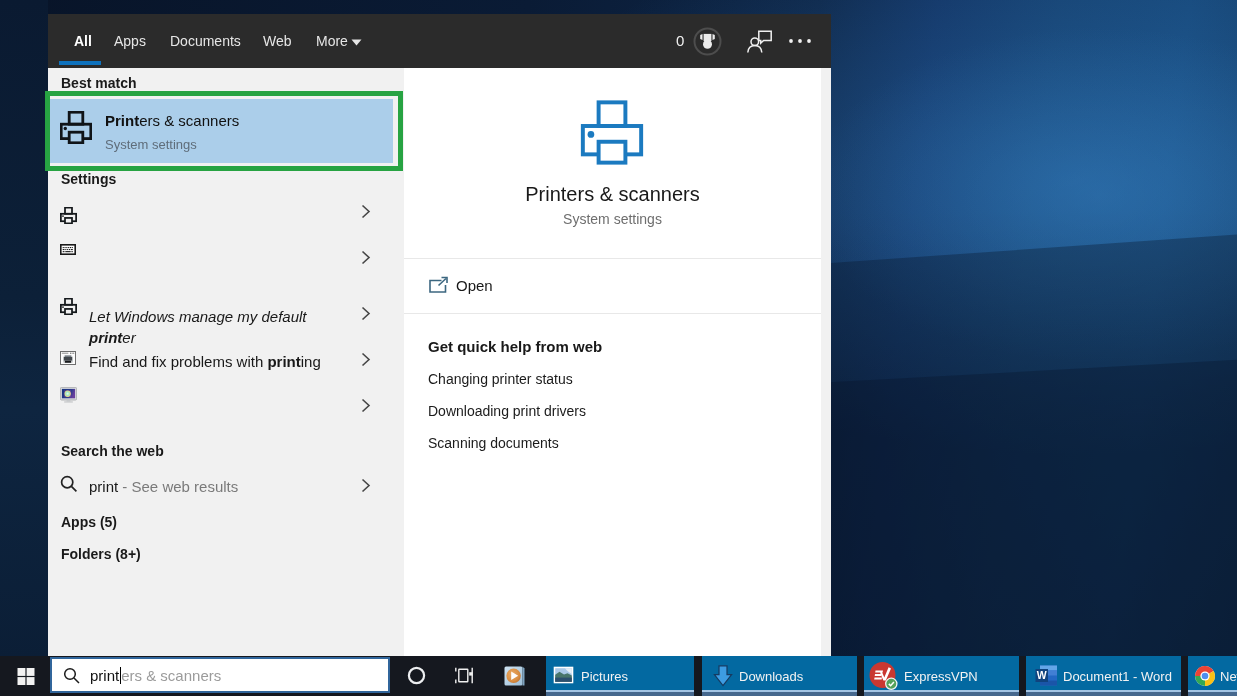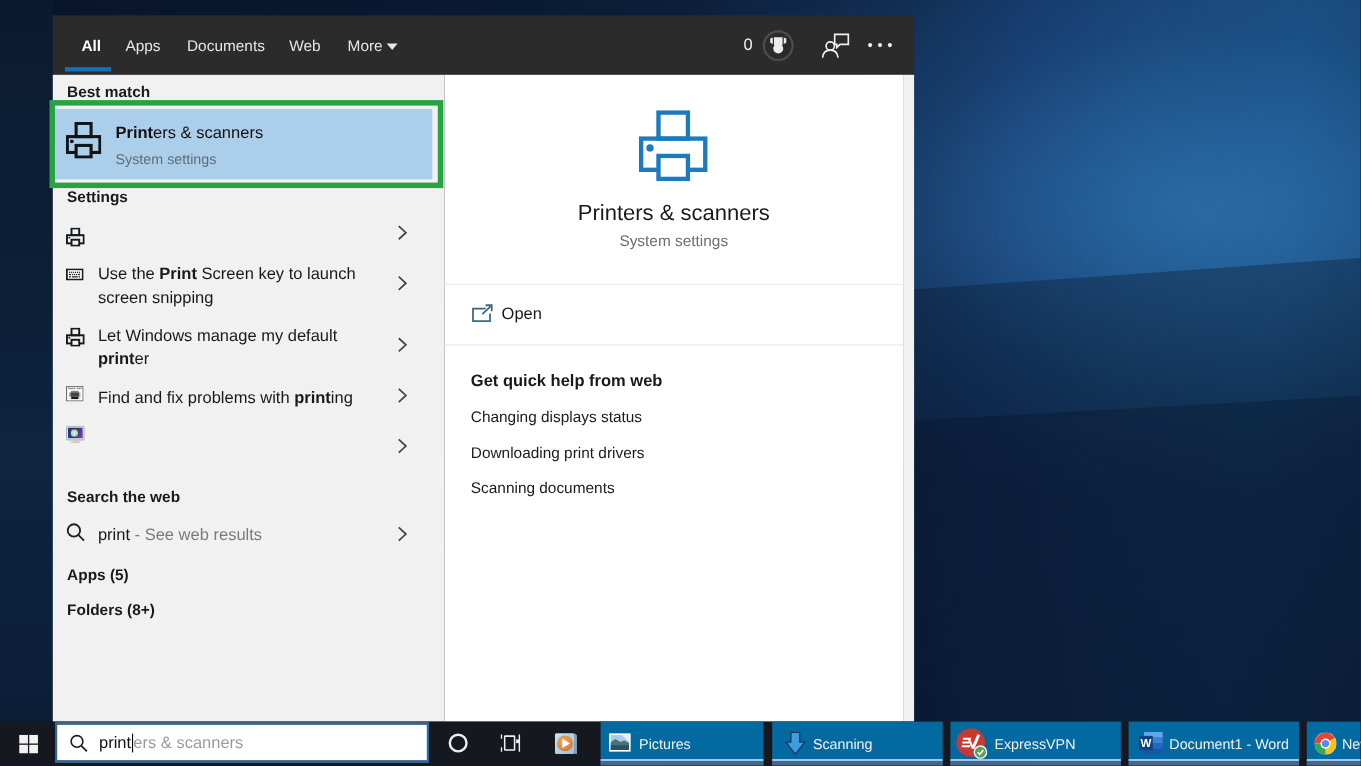--- a/index.html
+++ b/index.html
@@ -143,34 +143,33 @@
         <rect x="2.7" y="5" width="1.8" height="1.1"></rect>
           <rect x="5.3" y="5" width="1.1" height="1.1"></rect>
           <rect x="7.1" y="5" width="1.1" height="1.1"></rect>
           <rect x="8.9" y="5" width="1.1" height="1.1"></rect>
           <rect x="10.7" y="5" width="2.1" height="1.1"></rect>
         <rect x="2.7" y="7.1" width="1.8" height="1.1"></rect>
           <rect x="5.3" y="7.1" width="5.4" height="1.1"></rect>
           <rect x="11.4" y="7.1" width="1.4" height="1.1"></rect>
       </g>
     </svg>
-    <div class="srow-text" style="top:171px;">Use the <b>Print</b> Screen key to launch<br>screen snipping</div>
     <svg class="chev" style="left:313px; top:182px;" width="10" height="15" viewBox="0 0 10 15">
         <path d="M1.5 1.5 L8 7.5 L1.5 13.5" fill="none" stroke="#464646" stroke-width="1.6"></path>
       </svg>
 
     <svg style="position:absolute; left:12px; top:230px;" width="17" height="17" viewBox="0 0 32 33">
         <g fill="none" stroke="#15191c" stroke-width="3.4">
           <rect x="9.2" y="1.2" width="13.6" height="12"></rect>
           <rect x="1.2" y="13.2" width="29.6" height="14.4"></rect>
           <rect x="9.2" y="21.2" width="13.6" height="10.6" fill="#f1f1f1"></rect>
         </g>
         <circle cx="5.3" cy="17.5" r="1.7" fill="#15191c"></circle>
       </svg>
-    <div class="srow-text" style="top:227px;">Let Windows manage my default<br><b>print</b>er</div>
+    <div class="srow-text" style="top:238px;font-style:italic;">Let Windows manage my default<br><b>print</b>er</div>
     <svg class="chev" style="left:313px; top:238px;" width="10" height="15" viewBox="0 0 10 15">
         <path d="M1.5 1.5 L8 7.5 L1.5 13.5" fill="none" stroke="#464646" stroke-width="1.6"></path>
       </svg>
 
     <svg class="sicon" style="top:283px;" width="16" height="14" viewBox="0 0 16 14">
       <rect x="0.5" y="0.5" width="15" height="13" fill="#fcfcfc" stroke="#6e6e6e" stroke-width="1"></rect>
       <rect x="1.8" y="1.7" width="6.5" height="1" fill="#909090"></rect>
       <g fill="#5a5a5a">
           <rect x="10" y="1.7" width="1" height="1"></rect>
           <rect x="11.6" y="1.7" width="1" height="1"></rect>
@@ -241,21 +240,21 @@
     <svg style="position:absolute; left:25px; top:208px;" width="20" height="17" viewBox="0 0 20 17">
       <g fill="none" stroke="#3c6780" stroke-width="1.6">
         <path d="M12.5 4.5 H1 V16 H16.5 V9"></path>
         <path d="M9.5 9.5 L17 2.5"></path>
         <path d="M12.5 1.5 H18 V7"></path>
       </g>
     </svg>
     <div style="position:absolute; left:52px; top:209px; font-size:15px; color:#191919;">Open</div>
     <div class="divider" style="top:245px;"></div>
     <div style="position:absolute; left:24px; top:270px; font-size:15px; font-weight:bold; color:#191919;">Get quick help from web</div>
-    <div class="rlink" style="top:303px;">Changing displays status</div>
+    <div class="rlink" style="top:303px;">Changing printer status</div>
     <div class="rlink" style="top:335px;">Downloading print drivers</div>
     <div class="rlink" style="top:367px;">Scanning documents</div>
   </div>
   <div id="rgutter" class="abs"></div>
 </div>
 
 <div id="taskbar" class="abs">
 
   <svg style="position:absolute; left:17px; top:12px;" width="18" height="17" viewBox="0 0 20 20">
     <g fill="#f2f2f2">
@@ -314,21 +313,21 @@
       <path d="M2.2 11.6 H18.8 V15.8 H2.2 Z" fill="#2c4f6e"></path>
     </svg>
     <span class="tlabel" style="left:35px;">Pictures</span>
     <div class="tbar" style="width:148px;"></div>
   </div>
 
   <div class="tbtn" style="left:702px; width:155px;">
     <svg style="position:absolute; left:11px; top:9px;" width="20" height="22" viewBox="0 0 20 22">
       <path d="M6 0.8 H14 V9.6 H18.6 L10 20.6 L1.4 9.6 H6 Z" fill="#3d9ce2" stroke="#163a60" stroke-width="1.2"></path>
     </svg>
-    <span class="tlabel" style="left:37px;">Scanning</span>
+    <span class="tlabel" style="left:37px;">Downloads</span>
     <div class="tbar" style="width:155px;"></div>
   </div>
 
   <div class="tbtn" style="left:864px; width:155px;">
     <svg style="position:absolute; left:5px; top:6px;" width="29" height="29" viewBox="0 0 29 29">
       <circle cx="13.5" cy="13" r="13" fill="#c93831"></circle>
       <g fill="#fff">
         <path d="M6.5 8.6 L14 8.6 L13.6 10.6 L6.2 10.6 Z"></path>
         <path d="M6 12 L12.5 12 L12.1 14 L5.7 14 Z"></path>
         <path d="M5.5 15.4 L13 15.4 L12.6 17.4 L5.2 17.4 Z"></path>

